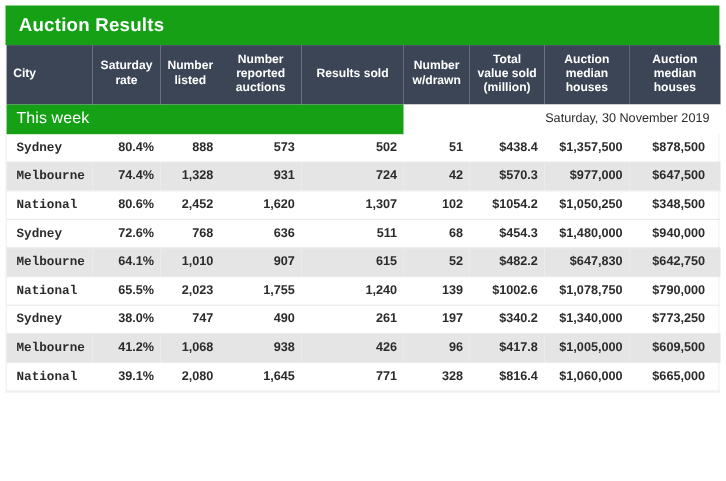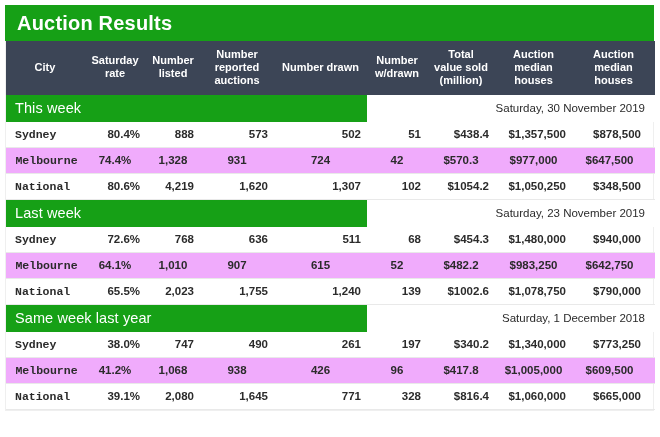--- a/index.html
+++ b/index.html
@@ -27,21 +27,21 @@
   .title-bar {
     background: #16a016;
     height: 36px;
     display: flex;
     align-items: center;
     padding-left: 12px;
     box-sizing: border-box;
   }
   .title-bar .title-text {
     color: #ffffff;
-    font-size: 20px;
+    font-size: 17px;
     font-weight: bold;
     letter-spacing: 0.2px;
   }
 
   
   table.auction {
     width: 100%;
     border-collapse: collapse;
     table-layout: fixed;
     font-size: 11.5px;
@@ -54,21 +54,21 @@
   }
   thead tr.colhead th {
     color: #ffffff;
     font-size: 11px;
     font-weight: bold;
     padding: 7px 6px 8px 6px;
     vertical-align: middle;
     line-height: 1.18;
     text-align: center;
   }
-  thead tr.colhead th.city-col { text-align: center; }
+  thead tr.colhead th.city-col { text-align: left; }
 
   
   tr.section-row td {
     padding: 0;
     border: none;
   }
   .section-wrap {
     display: flex;
     align-items: stretch;
     height: 27px;
@@ -110,22 +110,21 @@
     color: #2b2b2b;
     border-bottom: 1px solid #e9e9e9;
     white-space: nowrap;
   }
   tbody tr.data-row td.city-cell {
     text-align: left;
     padding-left: 9px;
     font-family: Liberation Mono, monospace;
   }
   tbody tr.data-row.alt td {
-    background: #f0abfc;
-    text-align: center;
+    background: #e5e5e5;
   }
   tbody tr.data-row td.pad-right {
     padding-right: 14px;
   }
 
   
   col.c-city     { width: 78px; }
   col.c-clear    { width: 62px; }
   col.c-listed   { width: 54px; }
   col.c-reported { width: 74px; }
@@ -162,21 +161,21 @@
         <col class="c-value">
         <col class="c-houses">
         <col class="c-units">
       </colgroup>
       <thead>
         <tr class="colhead">
           <th class="city-col"><span>City</span></th>
           <th><span>Saturday</span><br><span>rate</span></th>
           <th><span>Number</span><br><span>listed</span></th>
           <th><span>Number</span><br><span>reported</span><br><span>auctions</span></th>
-          <th><span>Number drawn</span></th>
+          <th><span>Results sold</span></th>
           <th><span>Number</span><br><span>w/drawn</span></th>
           <th><span>Total</span><br><span>value sold</span><br><span>(million)</span></th>
           <th><span>Auction</span><br><span>median</span><br><span>houses</span></th>
           <th><span>Auction</span><br><span>median</span><br><span>houses</span></th>
         </tr>
       </thead>
       <tbody>
           <tr class="section-row">
             <td colspan="9">
               <div class="section-wrap">
@@ -207,84 +206,60 @@
             <td>931</td>
             <td>724</td>
             <td>42</td>
             <td>$570.3</td>
             <td>$977,000</td>
             <td class="pad-right">$647,500</td>
           </tr>
           <tr class="data-row">
             <td class="city-cell">National</td>
             <td>80.6%</td>
-            <td>4,219</td>
+            <td>2,452</td>
             <td>1,620</td>
             <td>1,307</td>
             <td>102</td>
             <td>$1054.2</td>
             <td>$1,050,250</td>
             <td class="pad-right">$348,500</td>
-          </tr>
-          <tr class="section-row">
-            <td colspan="9">
-              <div class="section-wrap">
-                <div class="section-band">
-                  <span class="section-label">Last week</span>
-                </div>
-                <div class="section-date">
-                  <span class="date-text">Saturday, 23 November 2019</span>
-                </div>
-              </div>
-            </td>
           </tr>
           <tr class="data-row">
             <td class="city-cell">Sydney</td>
             <td>72.6%</td>
             <td>768</td>
             <td>636</td>
             <td>511</td>
             <td>68</td>
             <td>$454.3</td>
             <td>$1,480,000</td>
             <td class="pad-right">$940,000</td>
           </tr>
           <tr class="data-row alt">
             <td class="city-cell">Melbourne</td>
             <td>64.1%</td>
             <td>1,010</td>
             <td>907</td>
             <td>615</td>
             <td>52</td>
             <td>$482.2</td>
-            <td>$983,250</td>
+            <td>$647,830</td>
             <td class="pad-right">$642,750</td>
           </tr>
           <tr class="data-row">
             <td class="city-cell">National</td>
             <td>65.5%</td>
             <td>2,023</td>
             <td>1,755</td>
             <td>1,240</td>
             <td>139</td>
             <td>$1002.6</td>
             <td>$1,078,750</td>
             <td class="pad-right">$790,000</td>
-          </tr>
-          <tr class="section-row">
-            <td colspan="9">
-              <div class="section-wrap">
-                <div class="section-band">
-                  <span class="section-label">Same week last year</span>
-                </div>
-                <div class="section-date">
-                  <span class="date-text">Saturday, 1 December 2018</span>
-                </div>
-              </div>
-            </td>
           </tr>
           <tr class="data-row">
             <td class="city-cell">Sydney</td>
             <td>38.0%</td>
             <td>747</td>
             <td>490</td>
             <td>261</td>
             <td>197</td>
             <td>$340.2</td>
             <td>$1,340,000</td>

